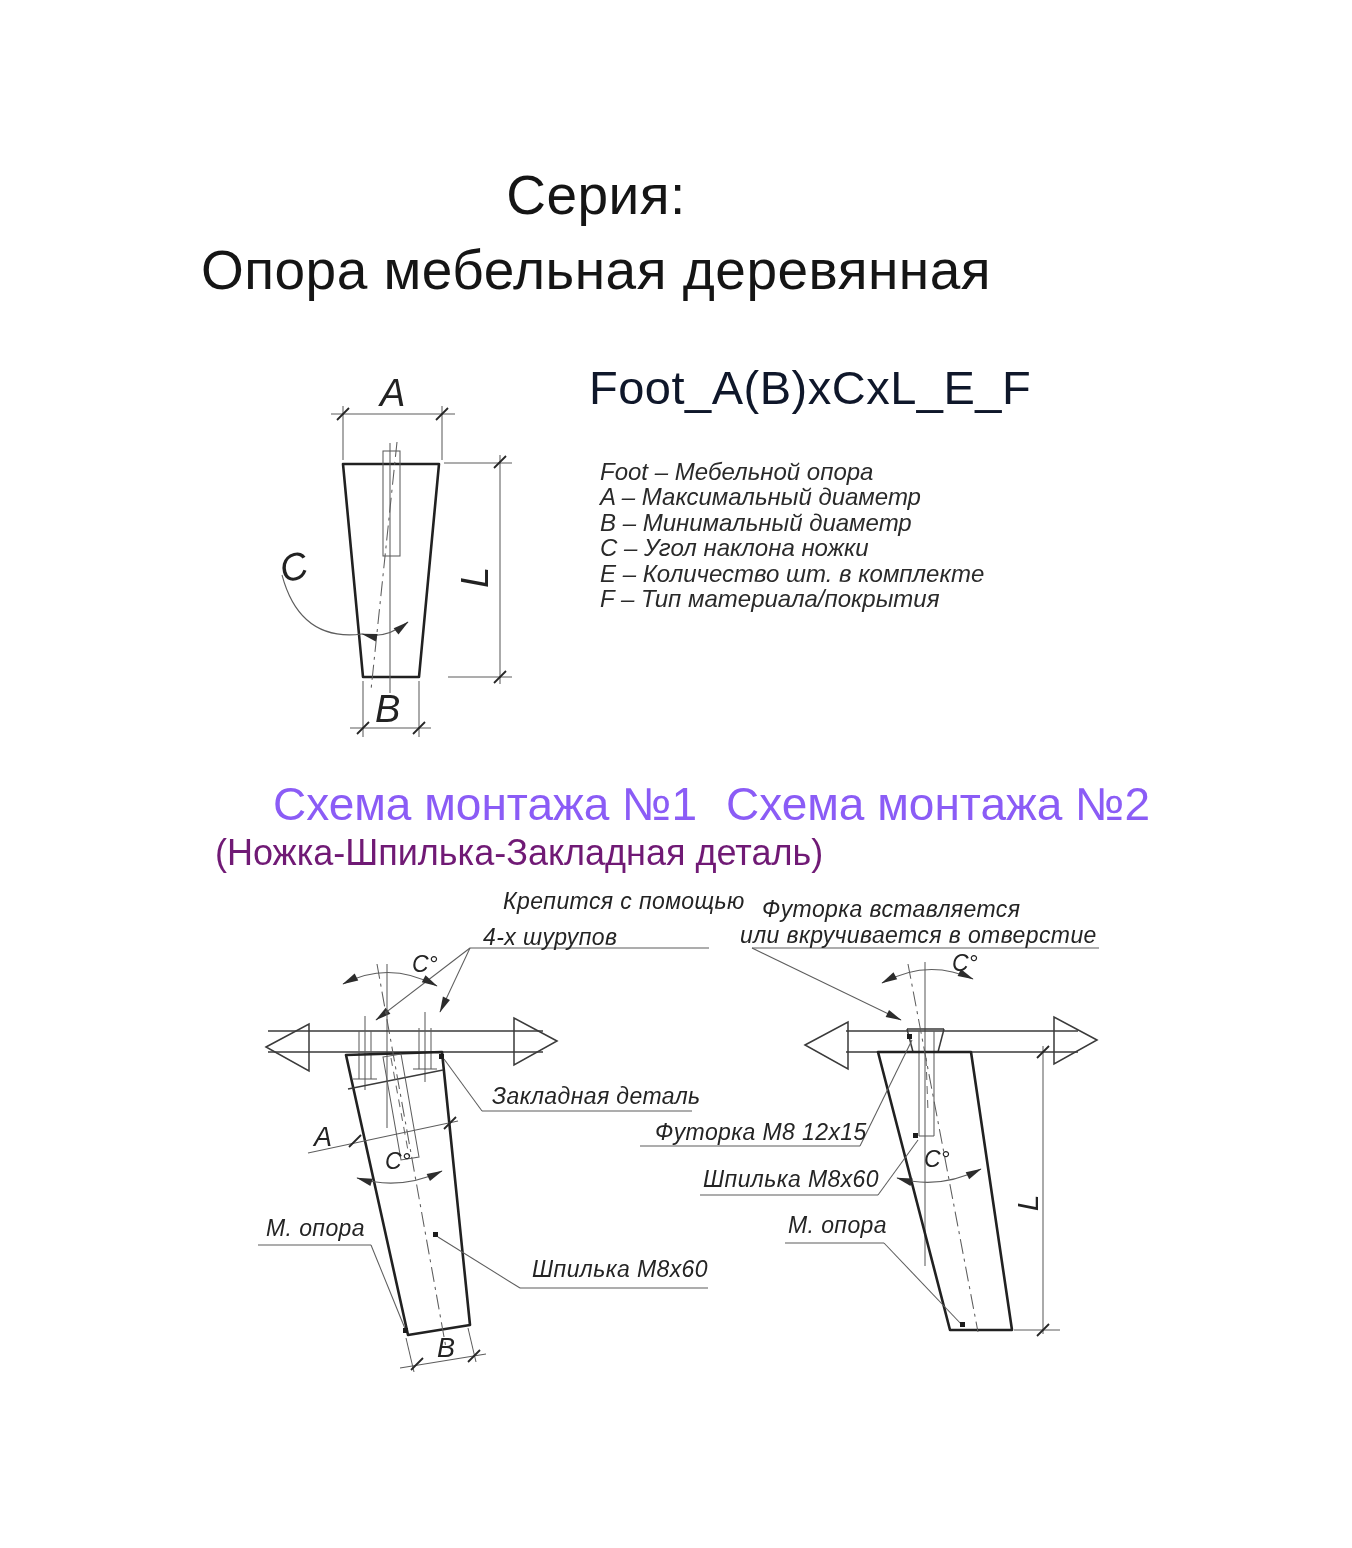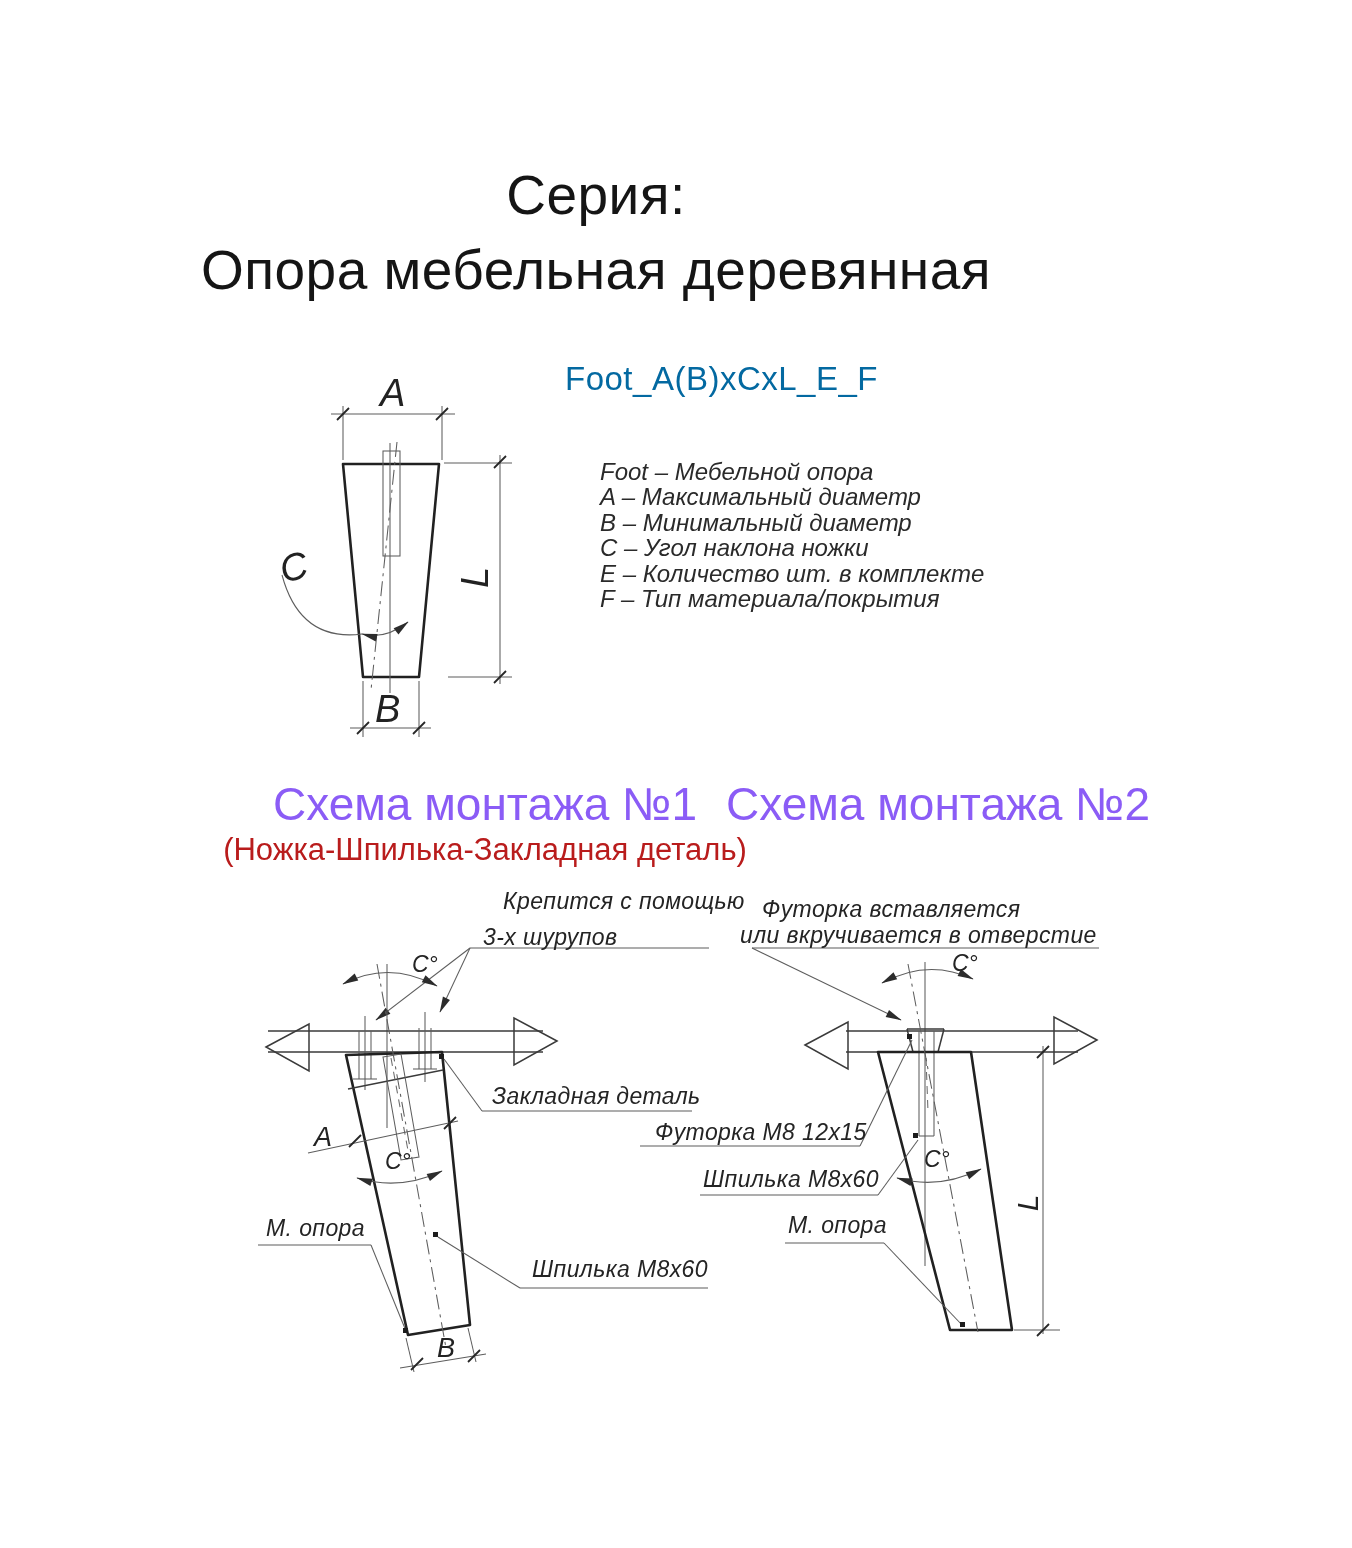--- a/index.html
+++ b/index.html
@@ -2,24 +2,24 @@
 <html><head>
 <meta charset="utf-8">
 <style>
   html,body{margin:0;padding:0;background:#ffffff;}
   .page{
     position:relative;width:1352px;height:1548px;background:#ffffff;
     font-family:"Liberation Sans",sans-serif;color:#1f1f1f;overflow:hidden;
   }
   .abs{position:absolute;white-space:nowrap;}
   .head{left:0;width:1192px;text-align:center;font-size:55px;letter-spacing:.5px;color:#151515;}
-  .code{font-size:33px;color:#0369a1;letter-spacing:.5px;}
+  .code{font-size:47px;color:#0f172a;letter-spacing:.5px;margin-left:24px;}
   .legend{left:600px;top:459px;font-style:italic;font-size:24px;line-height:25.4px;color:#2a2a2a;}
   .scheme-title{text-align:center;font-size:46px;color:#8b5cf6;}
-  .scheme-sub{text-align:center;font-size:31px;color:#b91c1c;}
+  .scheme-sub{text-align:center;font-size:36px;color:#701a75;}
   .dimL{font-style:italic;font-size:38px;color:#222;}
   .dimS{font-style:italic;font-size:27px;color:#222;}
   .ann{font-style:italic;font-size:23px;color:#242424;letter-spacing:.4px;}
   .deg{font-style:italic;font-size:23px;color:#242424;}
   .rotL{transform:rotate(-90deg);transform-origin:center center;display:inline-block;}
   .rotC{transform:rotate(-14deg);display:inline-block;}
   svg.linework{position:absolute;left:0;top:0;}
   .s-out{fill:none;stroke:#212121;stroke-width:2.6;stroke-linejoin:round;}
   .s-med{fill:none;stroke:#3a3a3a;stroke-width:1.5;}
   .s-thin{fill:none;stroke:#5d5d5d;stroke-width:1.05;}
@@ -186,21 +186,21 @@
   <span class="abs dimL" style="left:380px;top:372px;">A</span>
   <span class="abs dimL" style="left:375px;top:688px;">B</span>
   <span class="abs dimL rotL" style="left:465px;top:556px;">L</span>
   <span class="abs dimL rotC" style="left:280px;top:546px;">C</span>
 
   <div class="abs scheme-title" style="left:245px;top:777px;width:480px;">Схема монтажа №1</div>
   <div class="abs scheme-sub" style="left:215px;top:832px;width:540px;">(Ножка-Шпилька-Закладная деталь)</div>
   <div class="abs scheme-title" style="left:703px;top:777px;width:470px;">Схема монтажа №2</div>
 
   <span class="abs ann" style="left:483px;top:888px;margin-left:20px;">Крепится с помощью</span>
-  <span class="abs ann" style="left:483px;top:924px;">3-х шурупов</span>
+  <span class="abs ann" style="left:483px;top:924px;">4-х шурупов</span>
   <span class="abs deg" style="left:412px;top:951px;">C°</span>
   <span class="abs dimS" style="left:314px;top:1122px;">A</span>
   <span class="abs deg" style="left:385px;top:1148px;">C°</span>
   <span class="abs ann" style="left:492px;top:1083px;">Закладная деталь</span>
   <span class="abs ann" style="left:266px;top:1215px;">М. опора</span>
   <span class="abs ann" style="left:532px;top:1256px;">Шпилька М8х60</span>
   <span class="abs dimS" style="left:437px;top:1333px;">B</span>
 
   <span class="abs ann" style="left:762px;top:896px;">Футорка вставляется</span>
   <span class="abs ann" style="left:740px;top:922px;">или вкручивается в отверстие</span>

